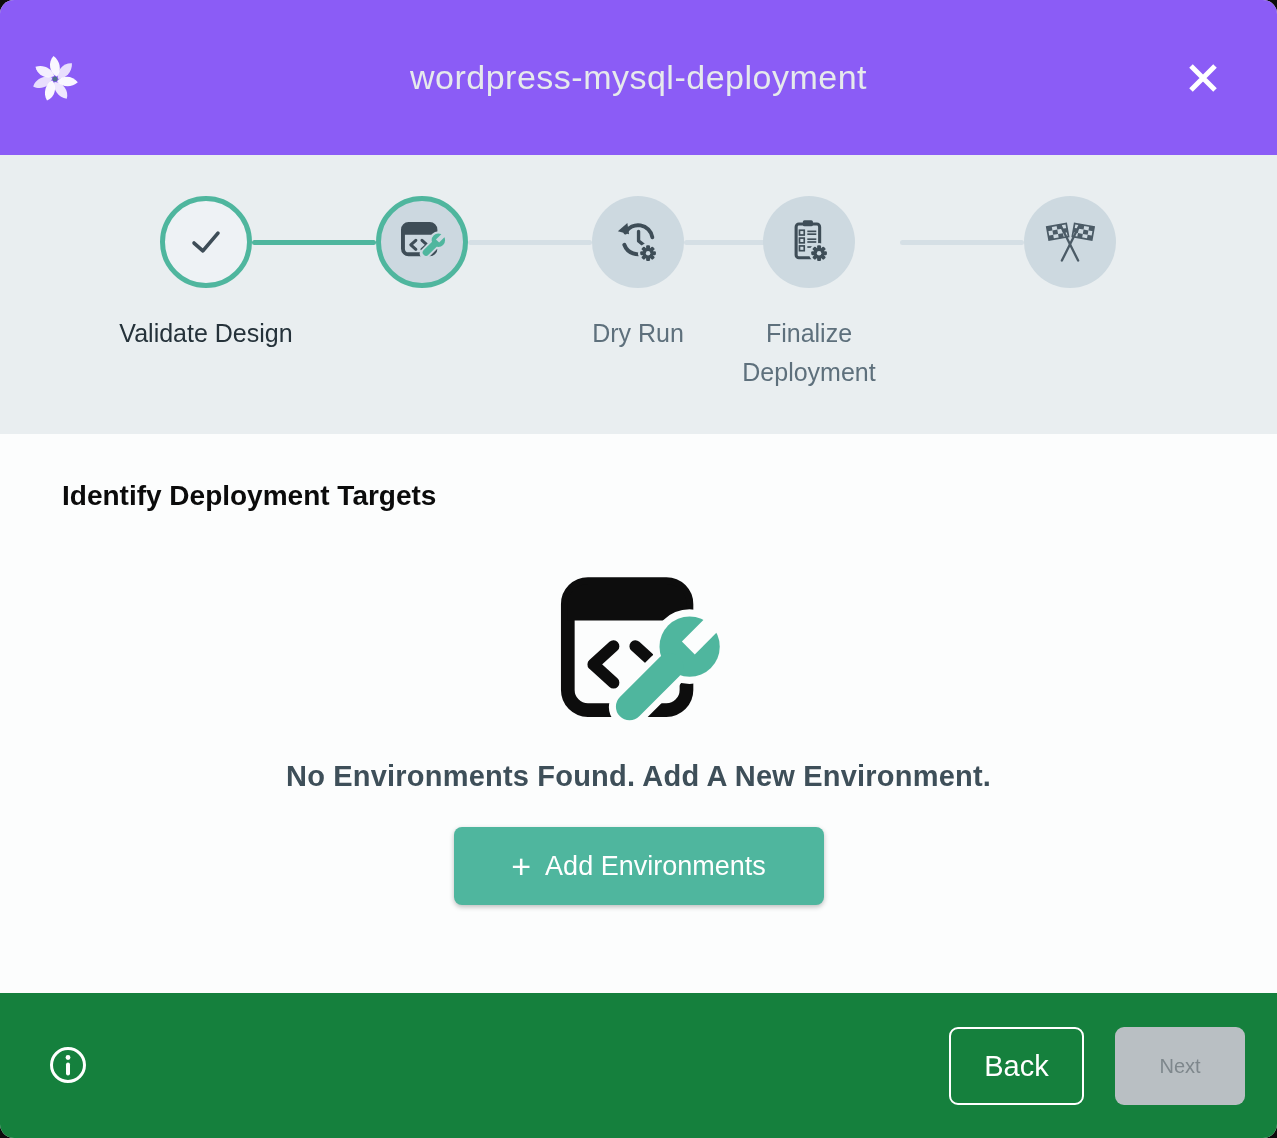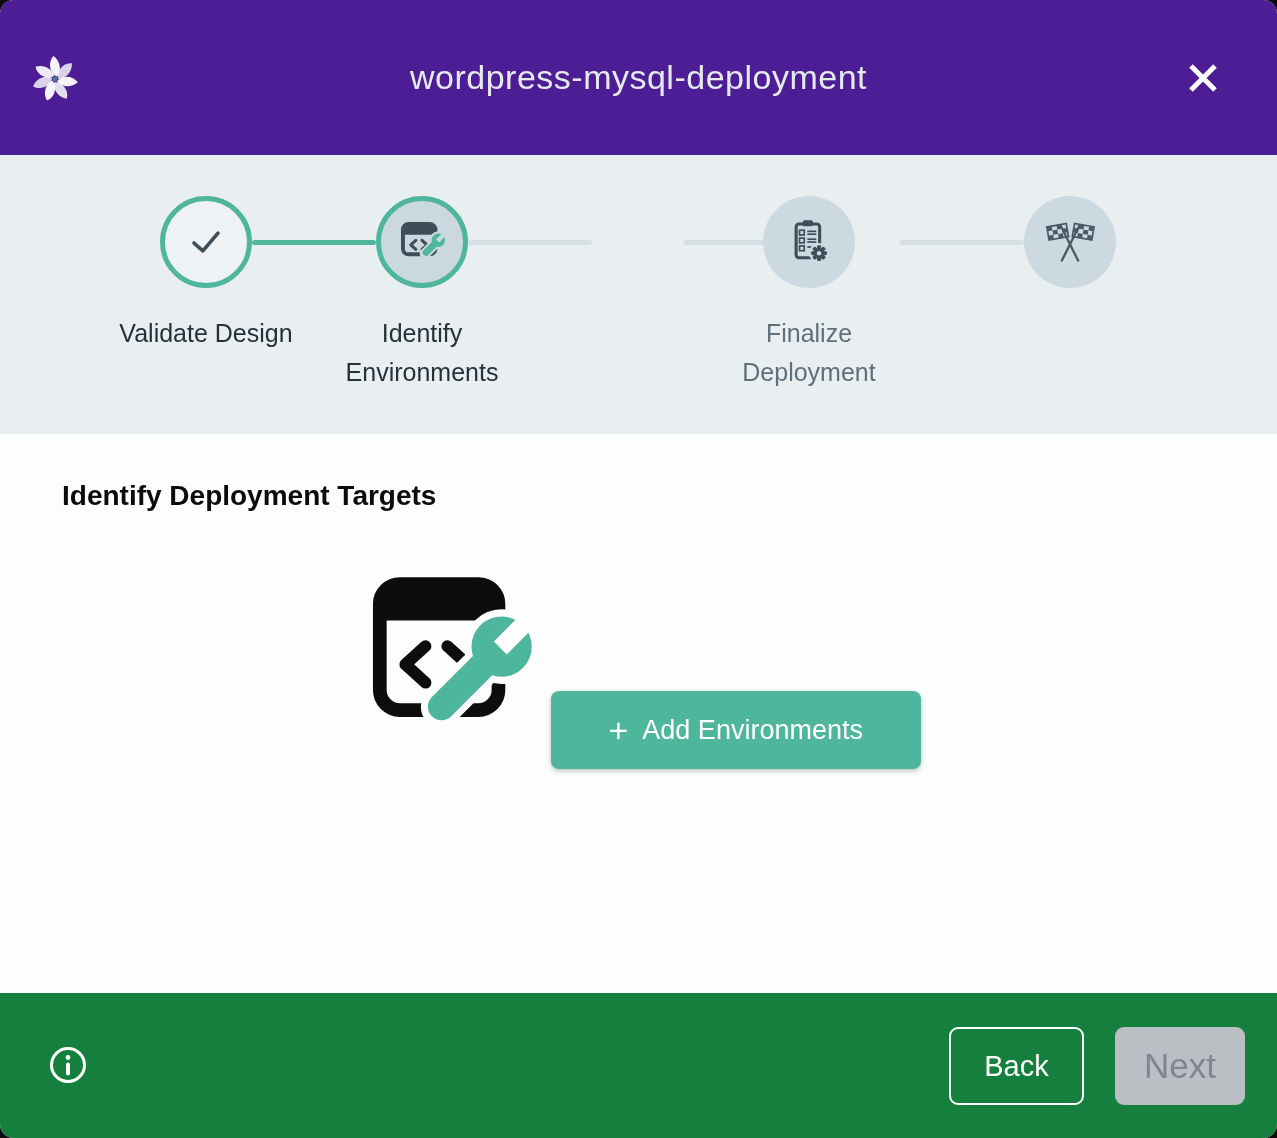--- a/index.html
+++ b/index.html
@@ -5,21 +5,21 @@
   html,body{margin:0;padding:0;}
   body{
     width:1277px;height:1138px;position:relative;background:#0c0c0c;
     font-family:"Liberation Sans",sans-serif;
   }
   .dialog{
     position:absolute;inset:0;border-radius:14px;overflow:hidden;background:#fcfdfd;
   }
   
   .header{
-    position:absolute;left:0;top:0;width:100%;height:155px;background:#4c1d95;
+    position:absolute;left:0;top:0;width:100%;height:155px;background:#8b5cf6;
     display:flex;align-items:center;justify-content:center;
   }
   .logo{position:absolute;left:30px;top:53px;width:50px;height:52px;}
   .title{font-size:34px;color:#e6eaec;letter-spacing:.5px;}
   .close-btn{
     position:absolute;right:48px;top:50%;transform:translateY(-50%);
     width:52px;height:52px;background:transparent;border:none;cursor:pointer;
     display:flex;align-items:center;justify-content:center;padding:0;
   }
   
@@ -66,21 +66,21 @@
     position:absolute;left:48px;top:52px;width:40px;height:40px;background:transparent;
     border:none;padding:0;cursor:pointer;
   }
   .back-btn{
     position:absolute;right:193px;top:34px;width:135px;height:78px;background:transparent;
     border:2px solid #ffffff;border-radius:9px;color:#ffffff;font-size:29px;
     font-family:"Liberation Sans",sans-serif;cursor:pointer;
   }
   .next-btn{
     position:absolute;right:32px;top:34px;width:130px;height:78px;background:#b9bfc3;
-    border:none;border-radius:9px;color:#7e878c;font-size:35px;
+    border:none;border-radius:9px;color:#7e878c;font-size:20px;
     font-family:"Liberation Sans",sans-serif;cursor:default;
   }
 </style>
 </head>
 <body>
 
 <div class="dialog">
 
   <div class="header">
     <svg class="logo" viewBox="-50 -50 100 100">
@@ -127,23 +127,44 @@
           <path d="M50,47 l9,8 -9,8" stroke="#3e4d57" stroke-width="5.5" fill="none" stroke-linecap="round" stroke-linejoin="round"></path>
           <g transform="translate(70,56) rotate(45)">
             <circle cx="0" cy="-13" r="16" fill="#ccd8e0"></circle>
             <rect x="-9.5" y="-8" width="19" height="38" rx="9" fill="#ccd8e0"></rect>
             <circle cx="0" cy="-13" r="12" fill="#4fb69e"></circle>
             <rect x="-6" y="-8" width="12" height="32" rx="6" fill="#4fb69e"></rect>
             <rect x="-4" y="-30" width="8" height="19" fill="#ccd8e0"></rect>
           </g>
         </svg>
       </div>
-      <div class="step-label">Identify Environments</div>
-    </div>
-
+    </div>
+
+    <div class="step upcoming" style="left:528px;">
+      <div class="step-circle">
+        <svg width="56" height="56" viewBox="0 0 100 100">
+          <path d="M27.5,33 A26,26 0 0 1 75.6,41.5" stroke="#3e4d57" stroke-width="7" fill="none" stroke-linecap="round"></path>
+          <path d="M63,68.5 A26,26 0 0 1 25.6,54.9" stroke="#3e4d57" stroke-width="7" fill="none" stroke-linecap="round"></path>
+          <polygon points="31,16 14,31 34,36" fill="#3e4d57"></polygon>
+          <path d="M51,31 L51,48 L62,57" stroke="#3e4d57" stroke-width="6" fill="none" stroke-linecap="round" stroke-linejoin="round"></path>
+          <g transform="translate(68,70)">
+            <circle r="18" fill="#cdd9e0"></circle>
+            <g fill="#3e4d57">
+              <rect x="-3.5" y="-14" width="7" height="28" rx="2"></rect>
+              <rect x="-3.5" y="-14" width="7" height="28" rx="2" transform="rotate(45)"></rect>
+              <rect x="-3.5" y="-14" width="7" height="28" rx="2" transform="rotate(90)"></rect>
+              <rect x="-3.5" y="-14" width="7" height="28" rx="2" transform="rotate(135)"></rect>
+            </g>
+            <circle r="9.5" fill="#3e4d57"></circle>
+            <circle r="4" fill="#cdd9e0"></circle>
+          </g>
+        </svg>
+      </div>
+      <div class="step-label">Dry Run</div>
+    </div>
 
     <div class="step upcoming" style="left:699px;">
       <div class="step-circle">
         <svg width="56" height="56" viewBox="0 0 100 100">
           <rect x="27" y="18" width="42" height="60" rx="5" fill="none" stroke="#3e4d57" stroke-width="5.5"></rect>
           <rect x="39" y="11" width="18" height="11" rx="3" fill="#3e4d57"></rect>
           <g stroke="#3e4d57" stroke-width="3" fill="none">
             <rect x="33" y="29" width="8.5" height="8.5"></rect>
             <rect x="33" y="43" width="8.5" height="8.5"></rect>
             <rect x="33" y="57" width="8.5" height="8.5"></rect>
@@ -213,20 +234,21 @@
         <path d="M76,90 l-22,20 22,20" stroke="#0d0d0d" stroke-width="13" fill="none" stroke-linecap="round" stroke-linejoin="round"></path>
         <path d="M100,90 l22,20 -22,20" stroke="#0d0d0d" stroke-width="13" fill="none" stroke-linecap="round" stroke-linejoin="round"></path>
         <g transform="translate(134,116) rotate(45)">
           <circle cx="0" cy="-36" r="41" fill="#fcfdfd"></circle>
           <rect x="-22" y="-20" width="44" height="100" rx="22" fill="#fcfdfd"></rect>
           <circle cx="0" cy="-36" r="33" fill="#4fb69e"></circle>
           <rect x="-15" y="-20" width="30" height="92" rx="15" fill="#4fb69e"></rect>
           <rect x="-10" y="-84" width="20" height="50" fill="#fcfdfd"></rect>
         </g>
       </svg>
+      <p class="empty-message">No Environments Found. Add A New Environment.</p>
       <button class="add-env-btn">
         <span class="plus">+</span>
         <span>Add Environments</span>
       </button>
     </div>
   </div>
 
   <div class="footer">
     <button class="info-btn">
       <svg width="40" height="40" viewBox="0 0 40 40">

